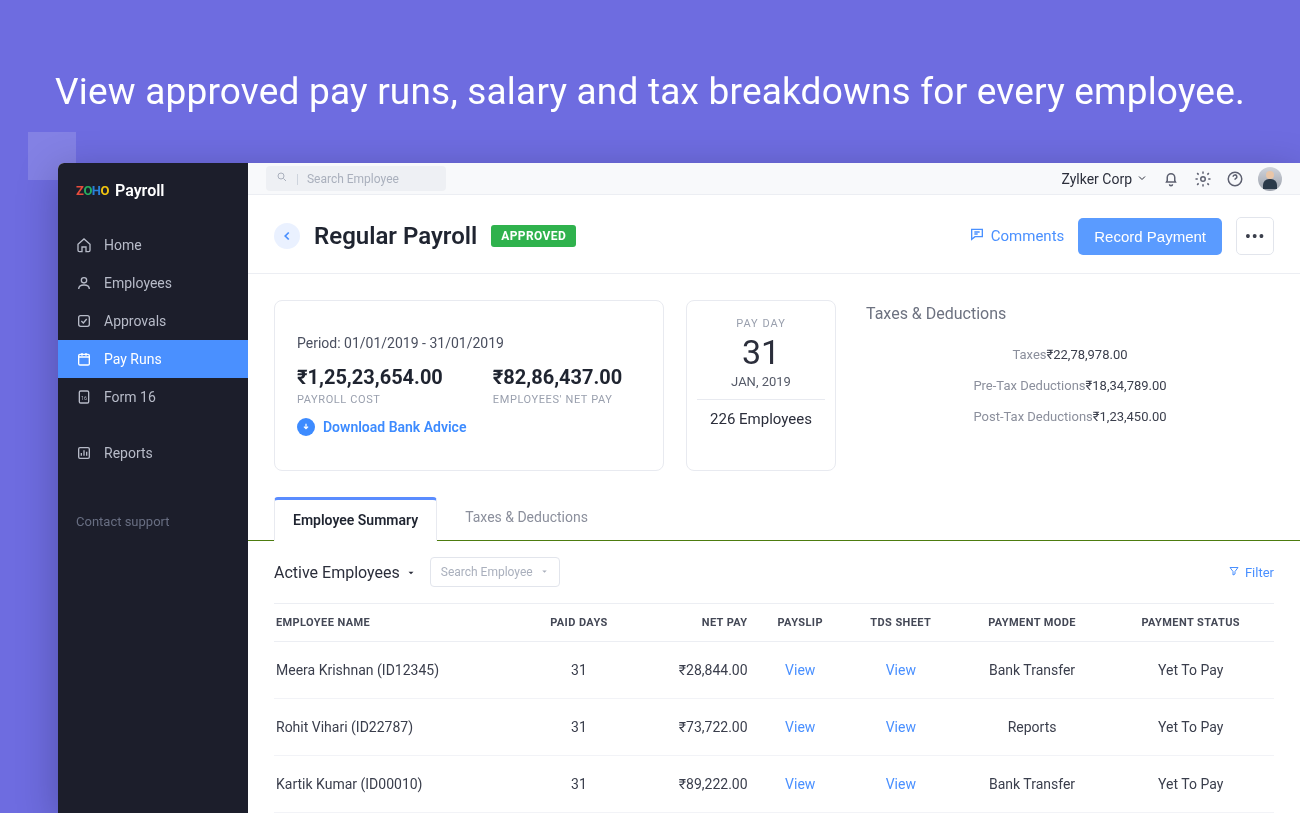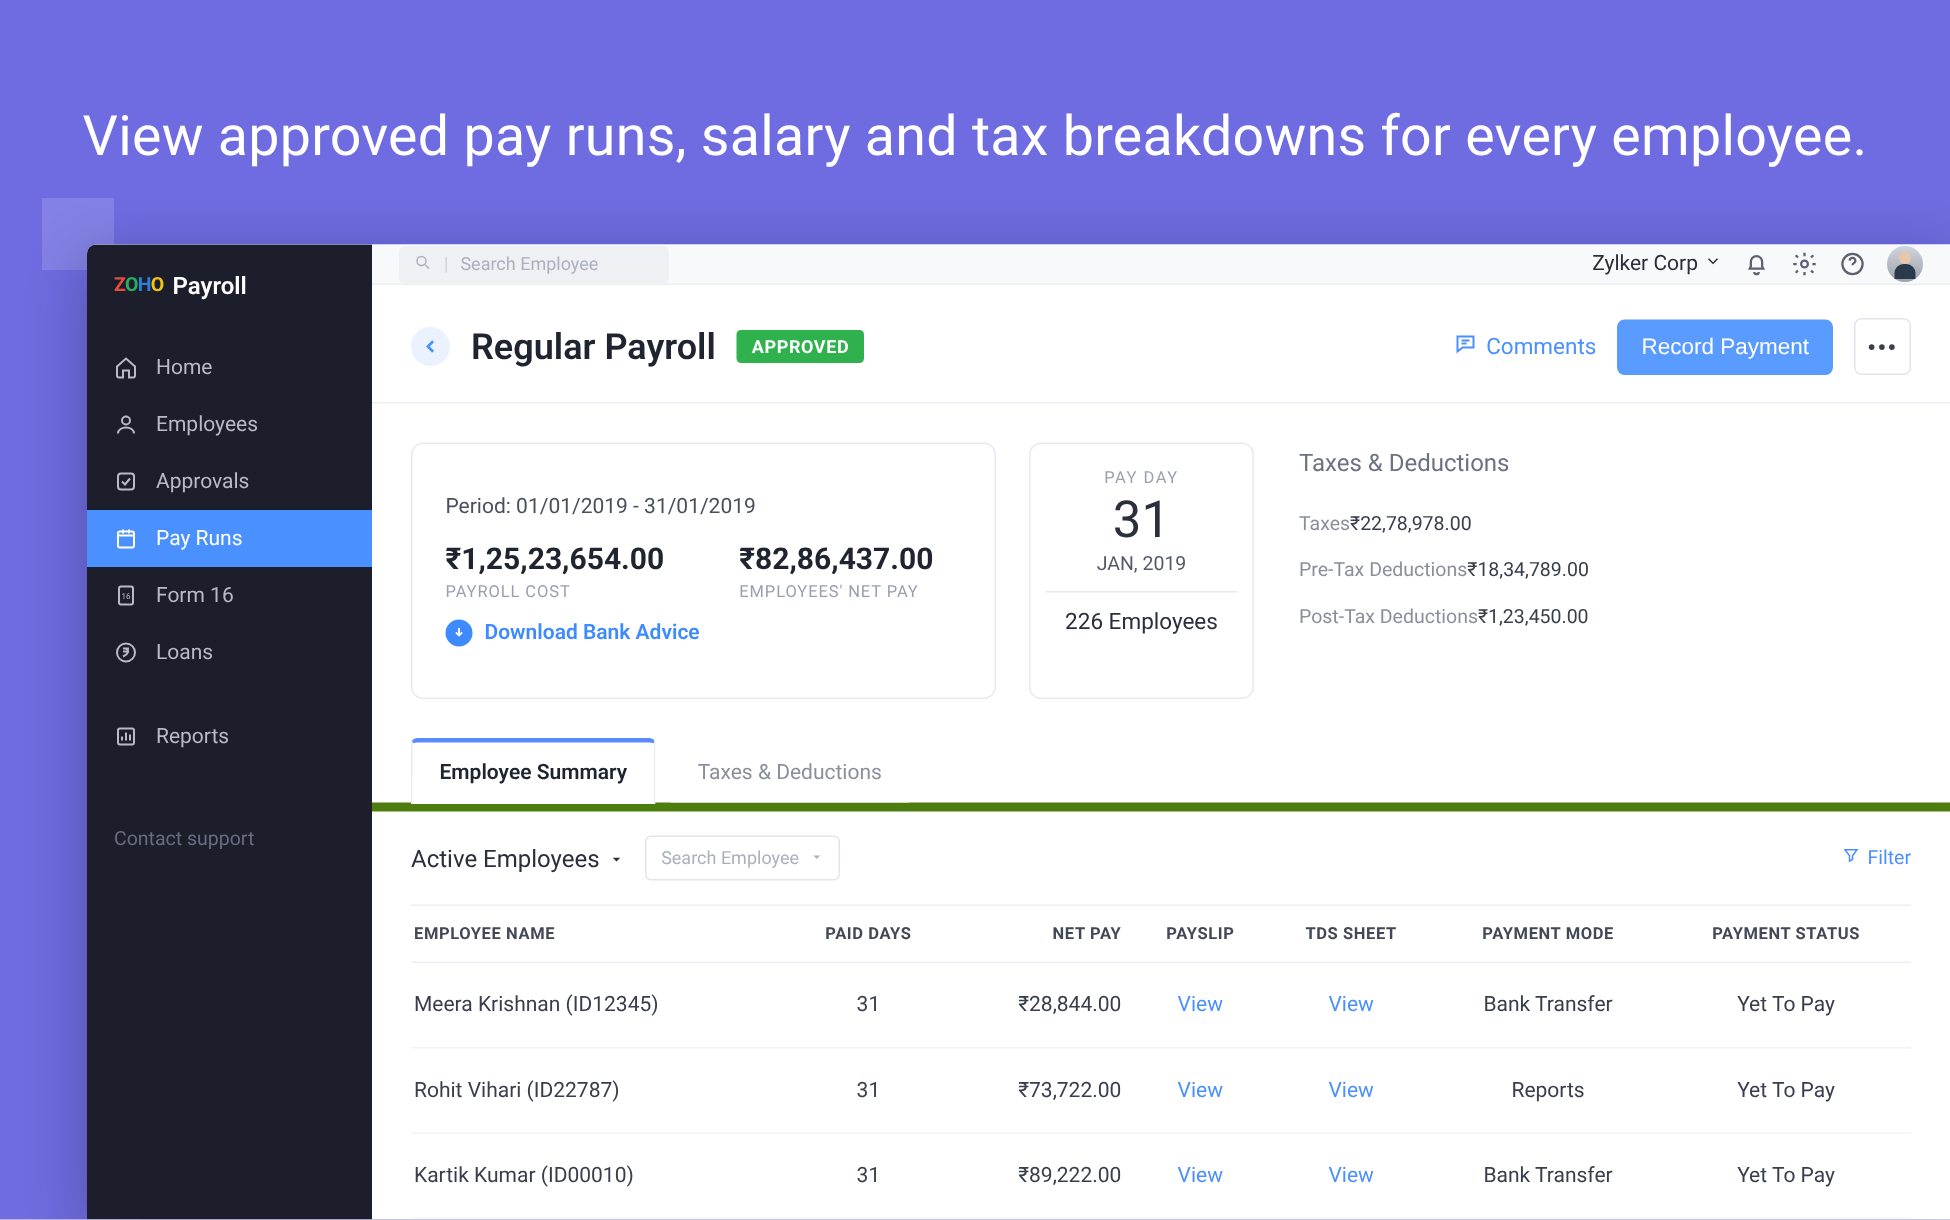--- a/index.html
+++ b/index.html
@@ -180,29 +180,28 @@
   .download { color: #3d8bff; font-size: 14px; font-weight: 600; display:flex; align-items:center; gap:8px; cursor:pointer; margin-top:10px;}
   .dl-icon { width:18px;height:18px;border-radius:50%;background:#3d8bff;color:#fff;display:inline-flex;align-items:center;justify-content:center;font-size:11px;}
   .card.payday { width: 150px; text-align: center; padding: 16px 14px;}
   .payday-lab { font-size: 11px; color: #9aa0ae; letter-spacing: 1px; }
   .payday-day { font-size: 34px; font-weight: 400; color: #2b2e3b; margin: 2px 0; }
   .payday-month { font-size: 13px; color: #555a68; margin-bottom: 10px;}
   .payday-sep { border-top:1px solid #e8eaf0; margin: 0 -4px 10px;}
   .payday-count { font-size: 15px; color: #2b2e3b; }
   .taxes { flex: 1; padding: 4px 0 0 8px;}
   .taxes-title { font-size: 16px; color: #6d7280; margin-bottom: 16px; }
-  .tax-row { display: flex; justify-content: flex-start; font-size: 13px; color: #8b8f9c; padding: 8px 0;}
+  .tax-row { display: flex; justify-content: center; font-size: 13px; color: #8b8f9c; padding: 8px 0;}
   .tax-row .v { color: #3a3e4c; }
   .tabs {
     display: flex;
-    border-bottom: 6px solid #4d7c0f;
+    border-bottom: 1px solid #4d7c0f;
     padding: 0 26px;
     gap: 10px;
     position:relative;
-    align-items:flex-end;
   }
   .tab {
     padding: 12px 18px;
     font-size: 14px;
     color: #8b8f9c;
     cursor:pointer;
     position:relative;
     background:#fff;
   }
   .tab.active {
@@ -314,29 +313,20 @@
         <span>Pay Runs</span>
       </div>
       <div class="nav-item">
         <span class="nav-icon">
           <svg viewBox="0 0 24 24" width="16" height="16" fill="none" stroke="currentColor" stroke-width="2">
               <rect x="5" y="3" width="14" height="18" rx="2"></rect>
               <text x="12" y="16" font-size="8" text-anchor="middle" fill="currentColor" stroke="none">16</text>
             </svg>
         </span>
         <span>Form 16</span>
-      </div>
-      <div class="nav-item">
-        <span class="nav-icon">
-          <svg viewBox="0 0 24 24" width="16" height="16" fill="none" stroke="currentColor" stroke-width="2">
-              <circle cx="12" cy="12" r="9"></circle>
-              <path d="M9 8h6M9 11h6M11 8c2 0 3 1 3 3s-1 3-5 5"></path>
-            </svg>
-        </span>
-        <span>Loans</span>
       </div>
       <div class="nav-sep"></div>
       <div class="nav-item">
         <span class="nav-icon">
           <svg viewBox="0 0 24 24" width="16" height="16" fill="none" stroke="currentColor" stroke-width="2">
               <rect x="4" y="4" width="16" height="16" rx="2"></rect>
               <path d="M8 16v-4M12 16V8M16 16v-6"></path>
             </svg>
         </span>
         <span>Reports</span>

